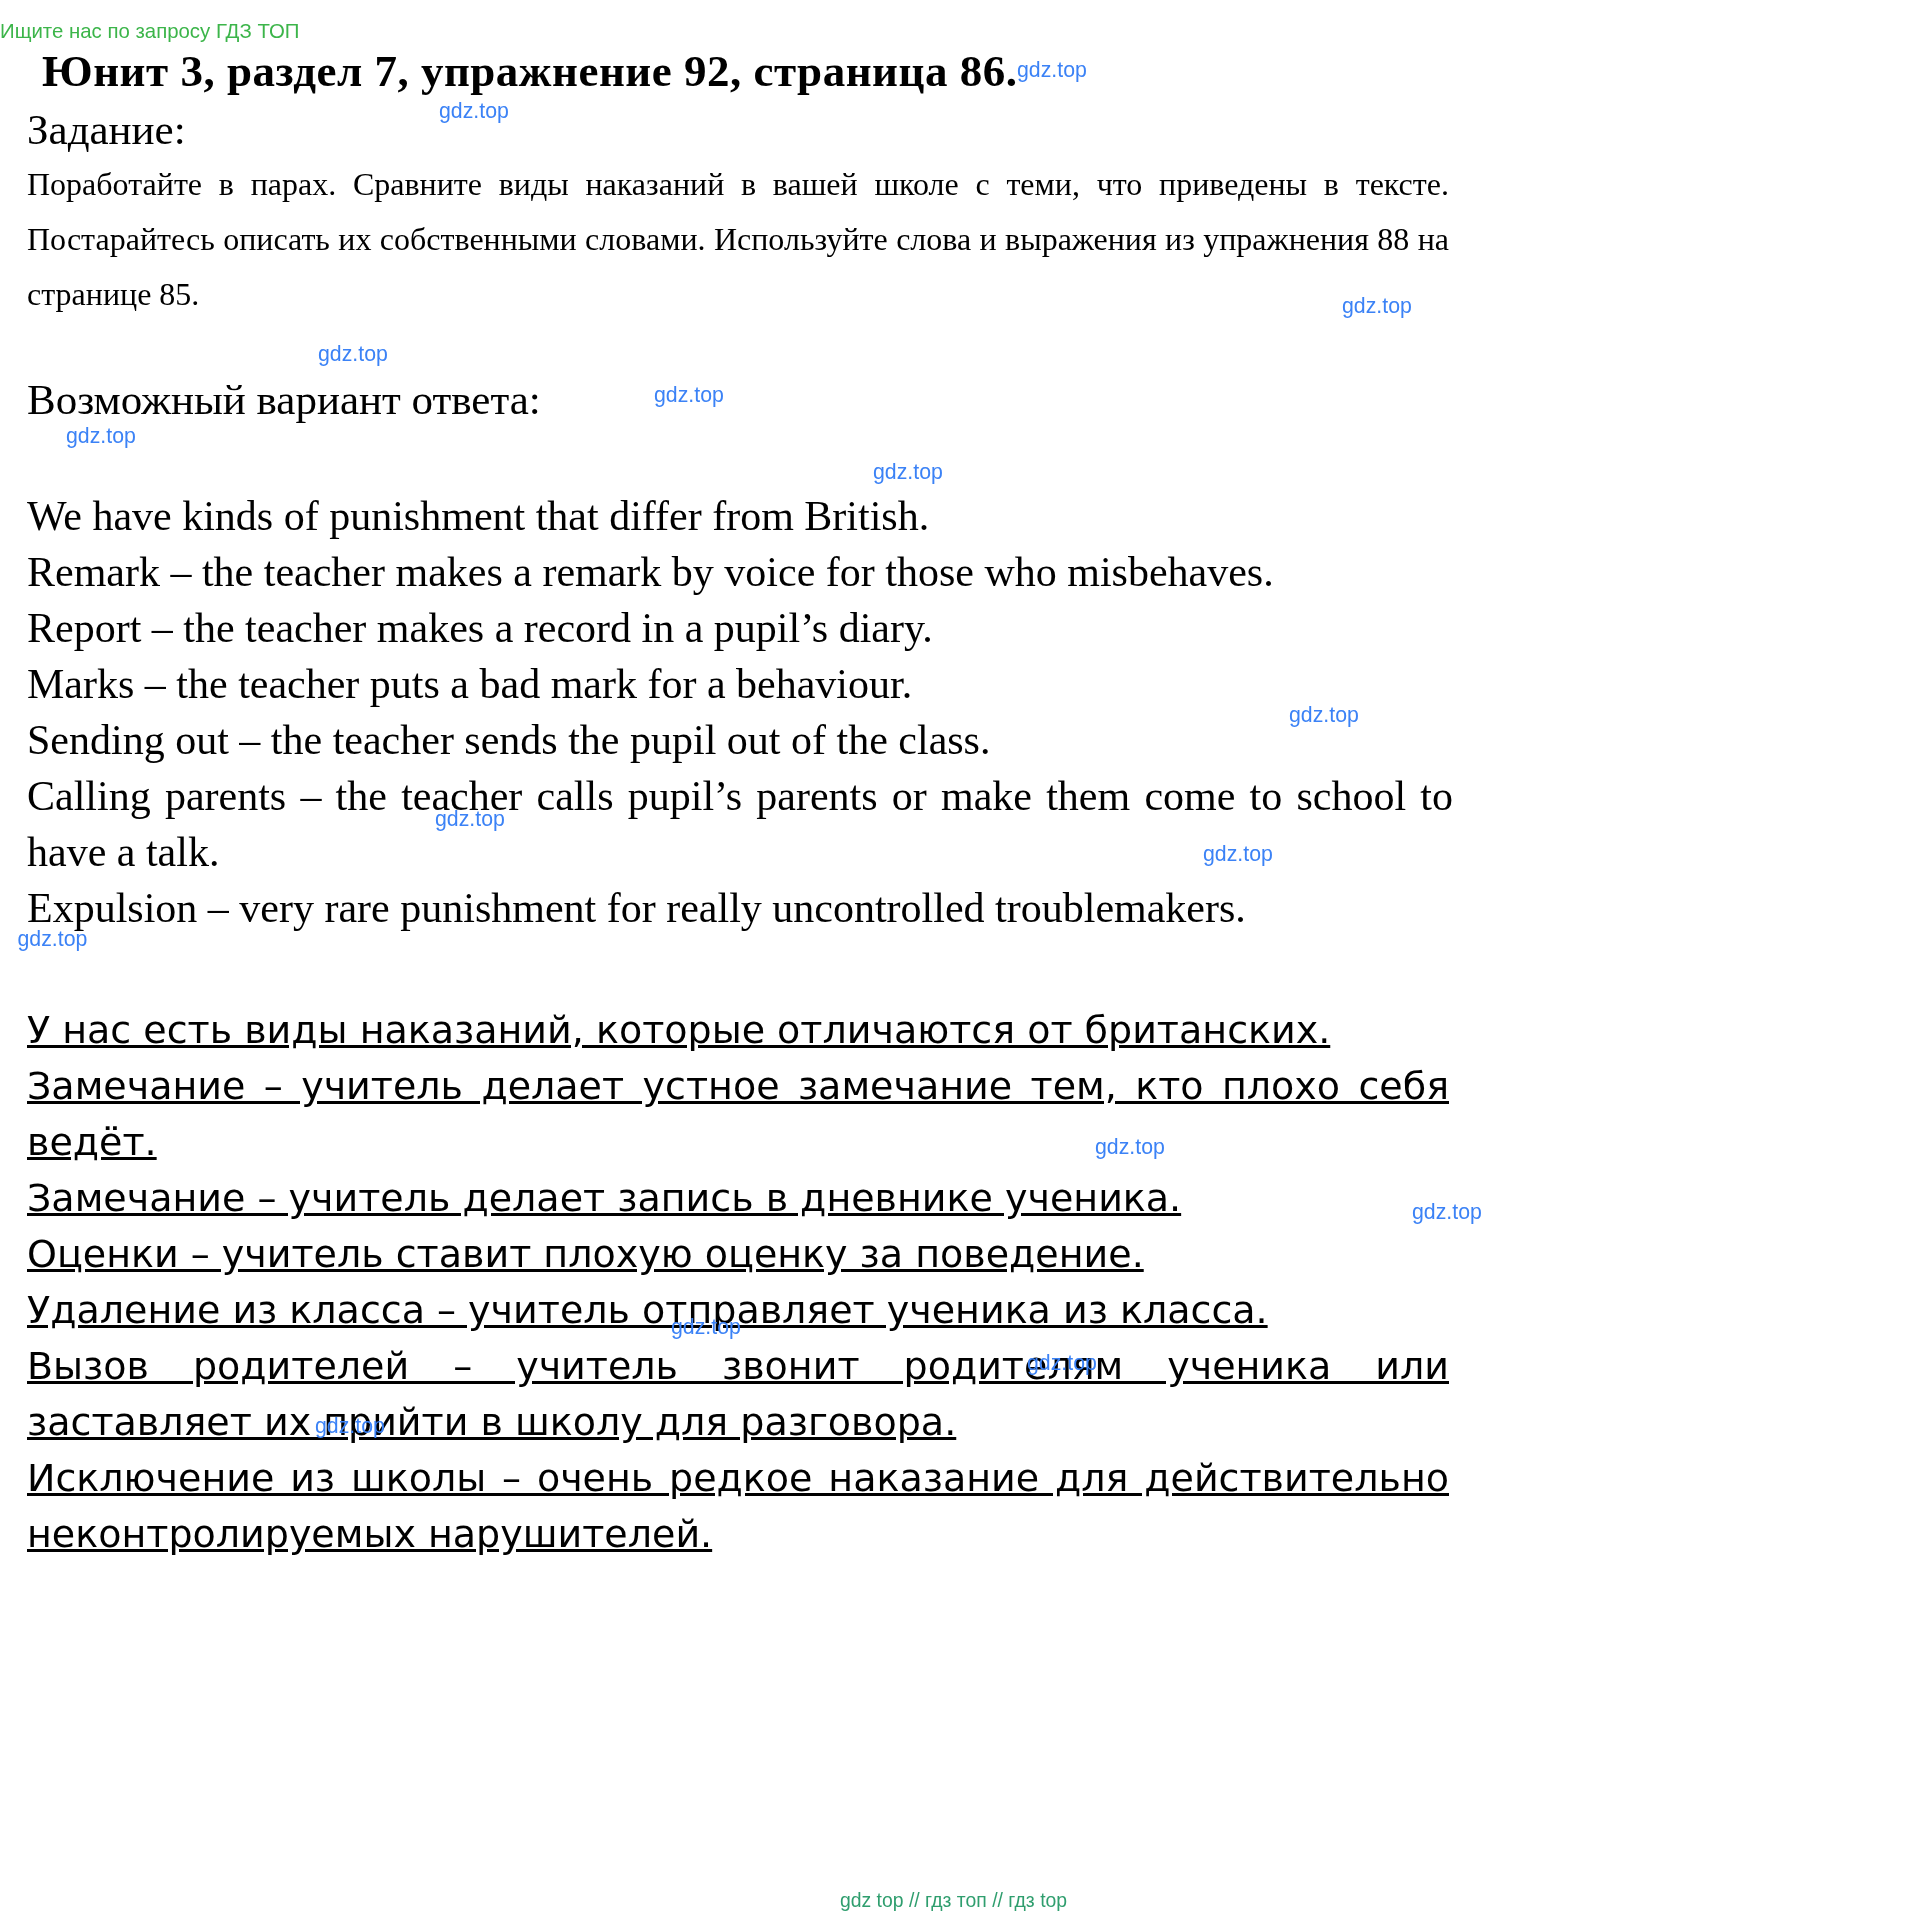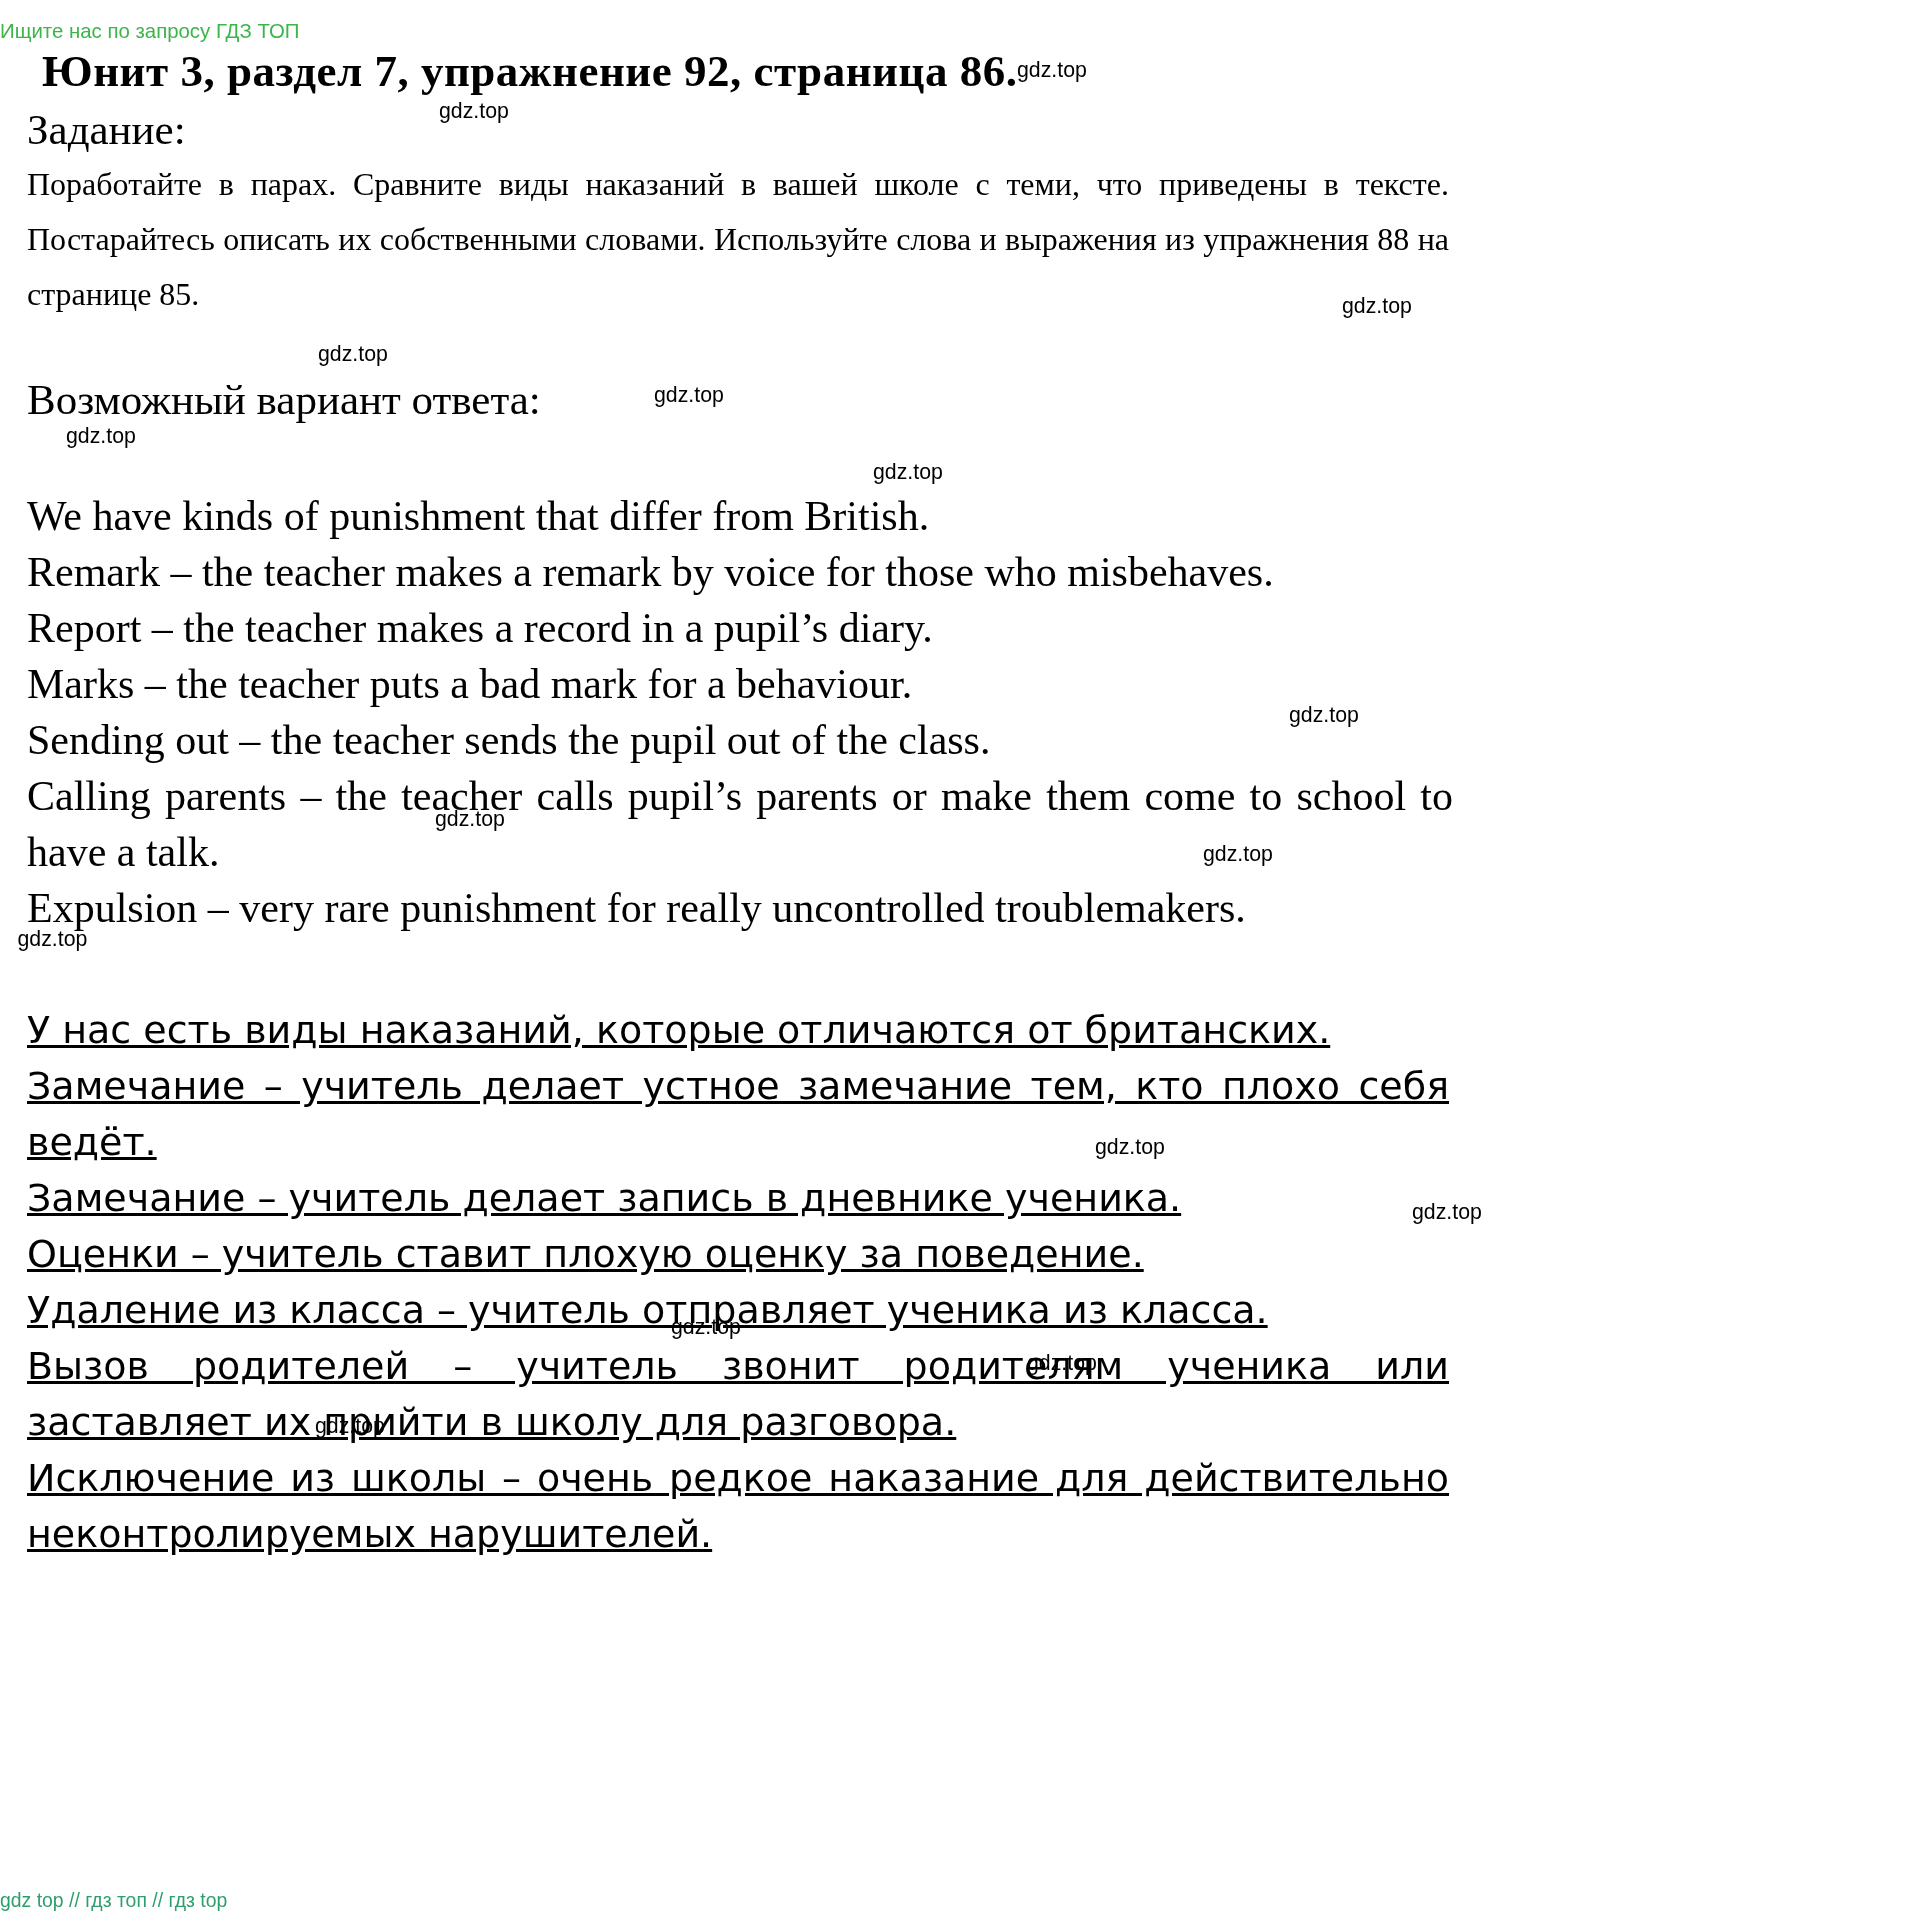--- a/index.html
+++ b/index.html
@@ -42,26 +42,26 @@
   .english-block p { text-align:justify; }
   .russian-block {
     position:absolute; top:1002px; left:27px; width:1422px;
     font-family:"DejaVu Sans", "Liberation Sans", sans-serif;
     font-size:38px; line-height:56px;text-decoration:underline;
   }
   .russian-block p { text-align:justify; }
   .watermark {
     position:absolute;
     font-family:"Liberation Sans", sans-serif;
-    font-size:21.3px; color:#000000;
+    font-size:21.3px; color:#3b82f6;
     white-space:nowrap;
   }
   .footer {
     position:absolute; bottom:17.5px; left:0; width:100%;
-    text-align:left;
+    text-align:center;
     font-family:"Liberation Sans", sans-serif;
     font-size:19.4px; color:#2f9e6e;margin-top:44px;
   }
 </style>
 </head>
 <body>
 
 <div class="banner">Ищите нас по запросу ГДЗ ТОП</div>
 
 <h1 class="title">Юнит 3, раздел 7, упражнение 92, страница 86.</h1>

